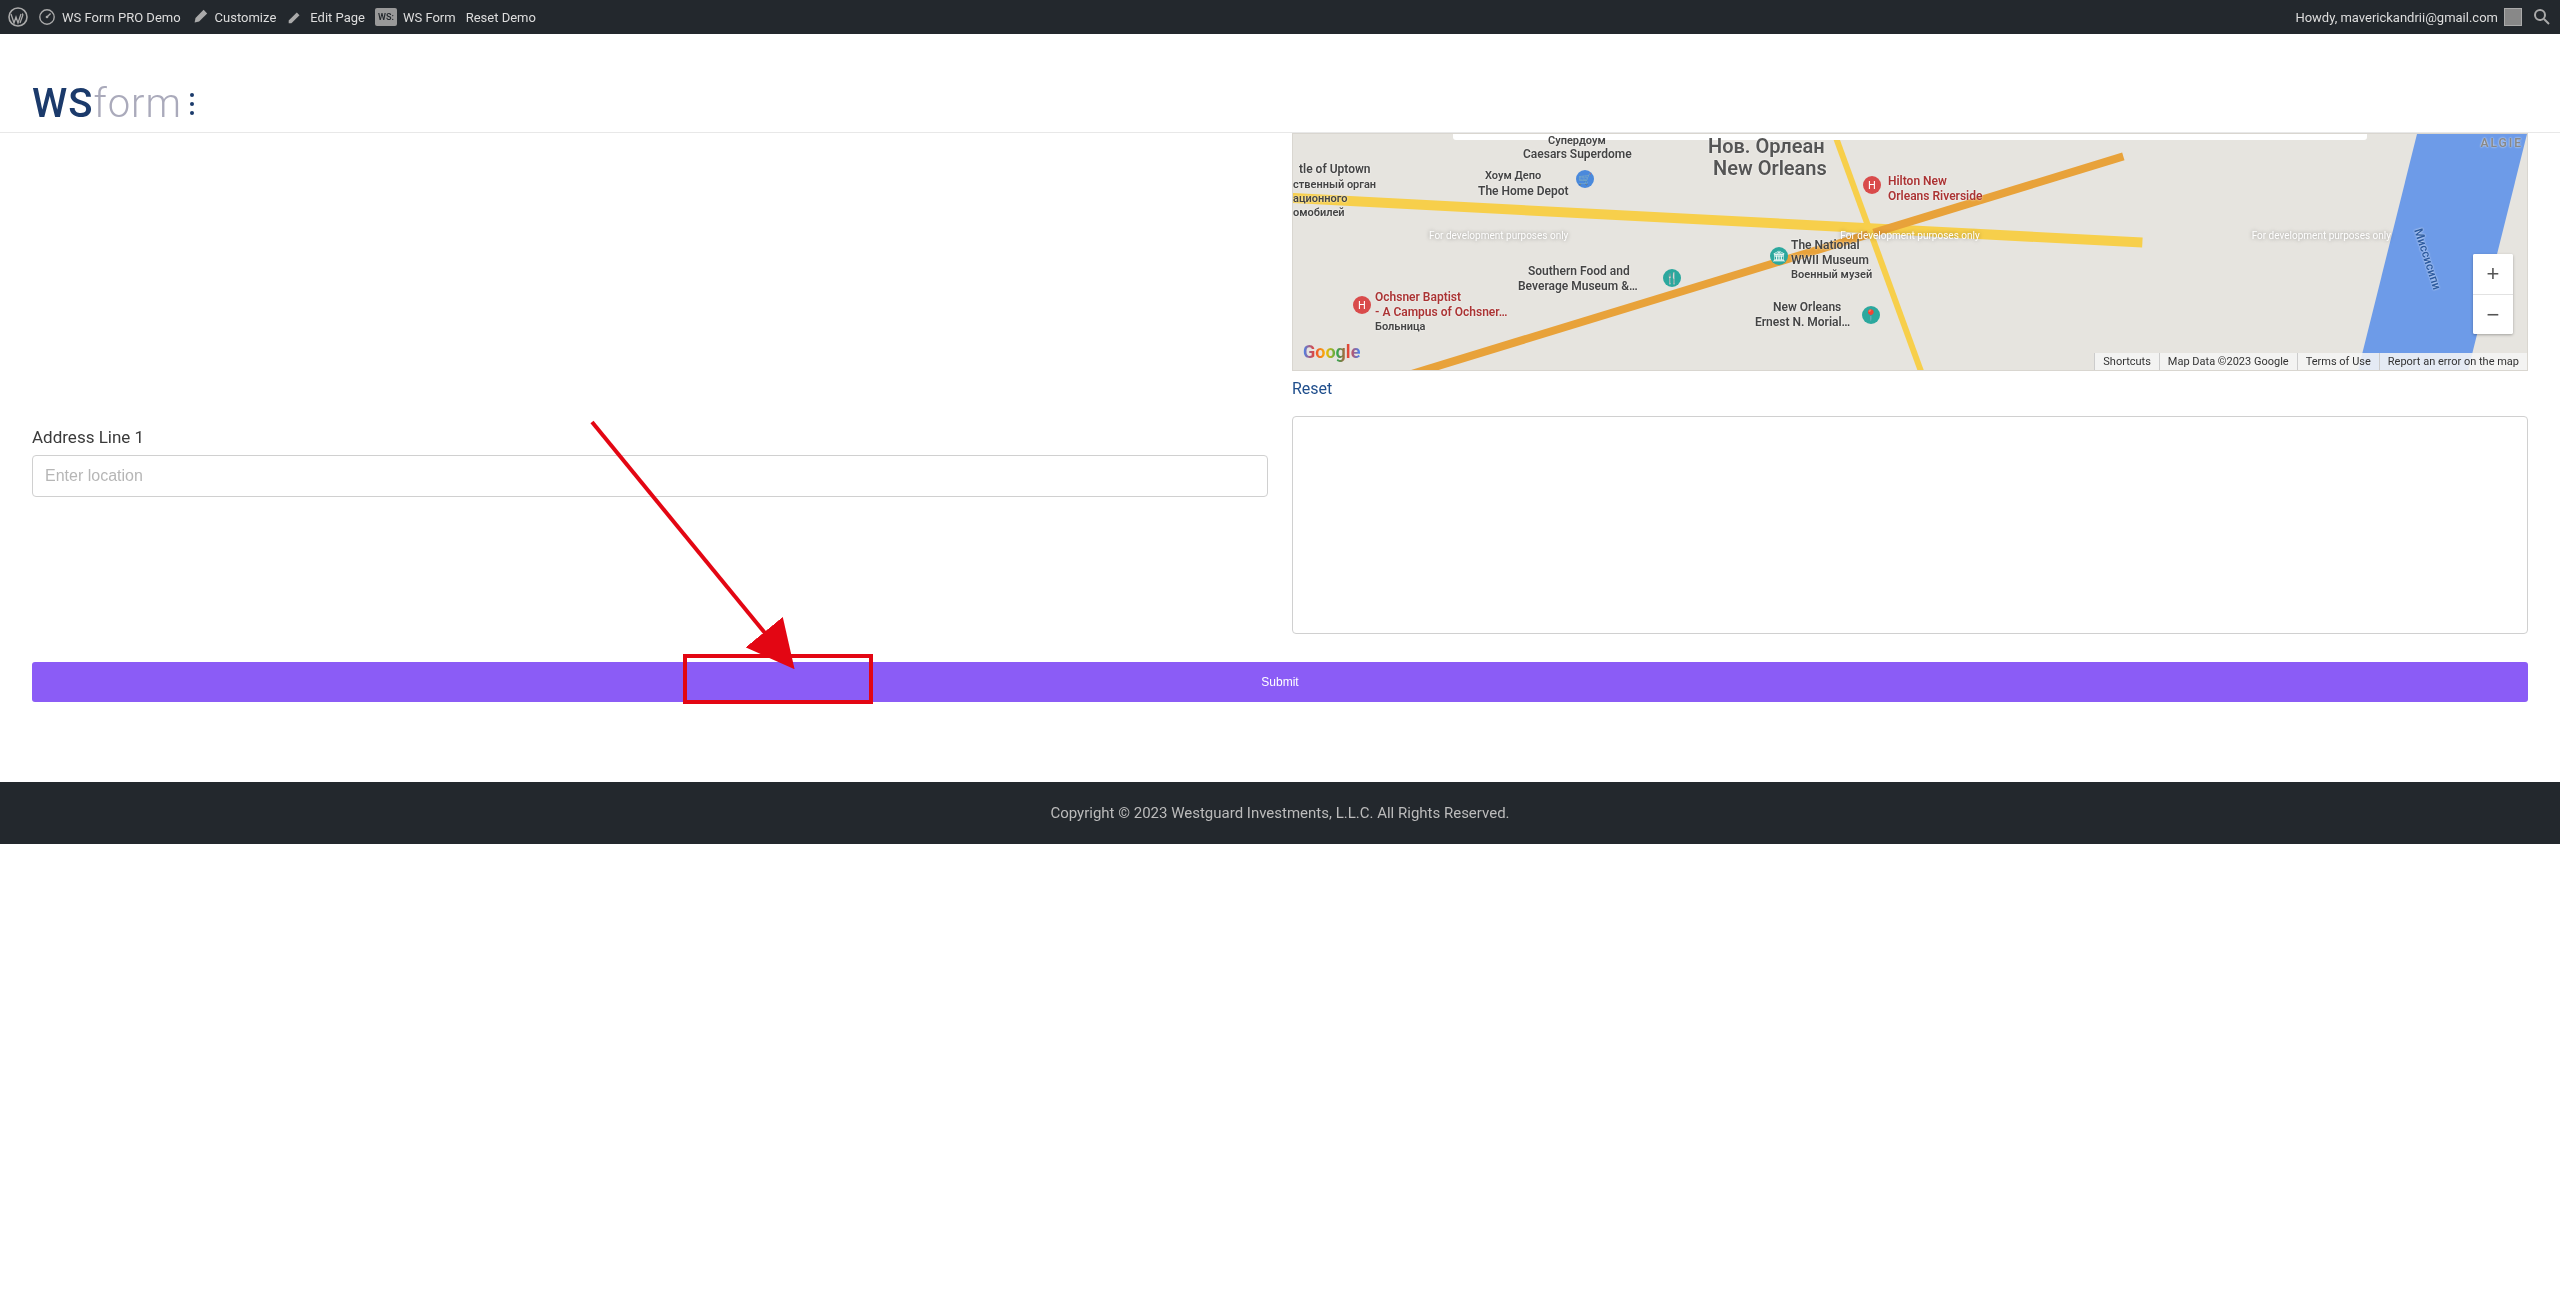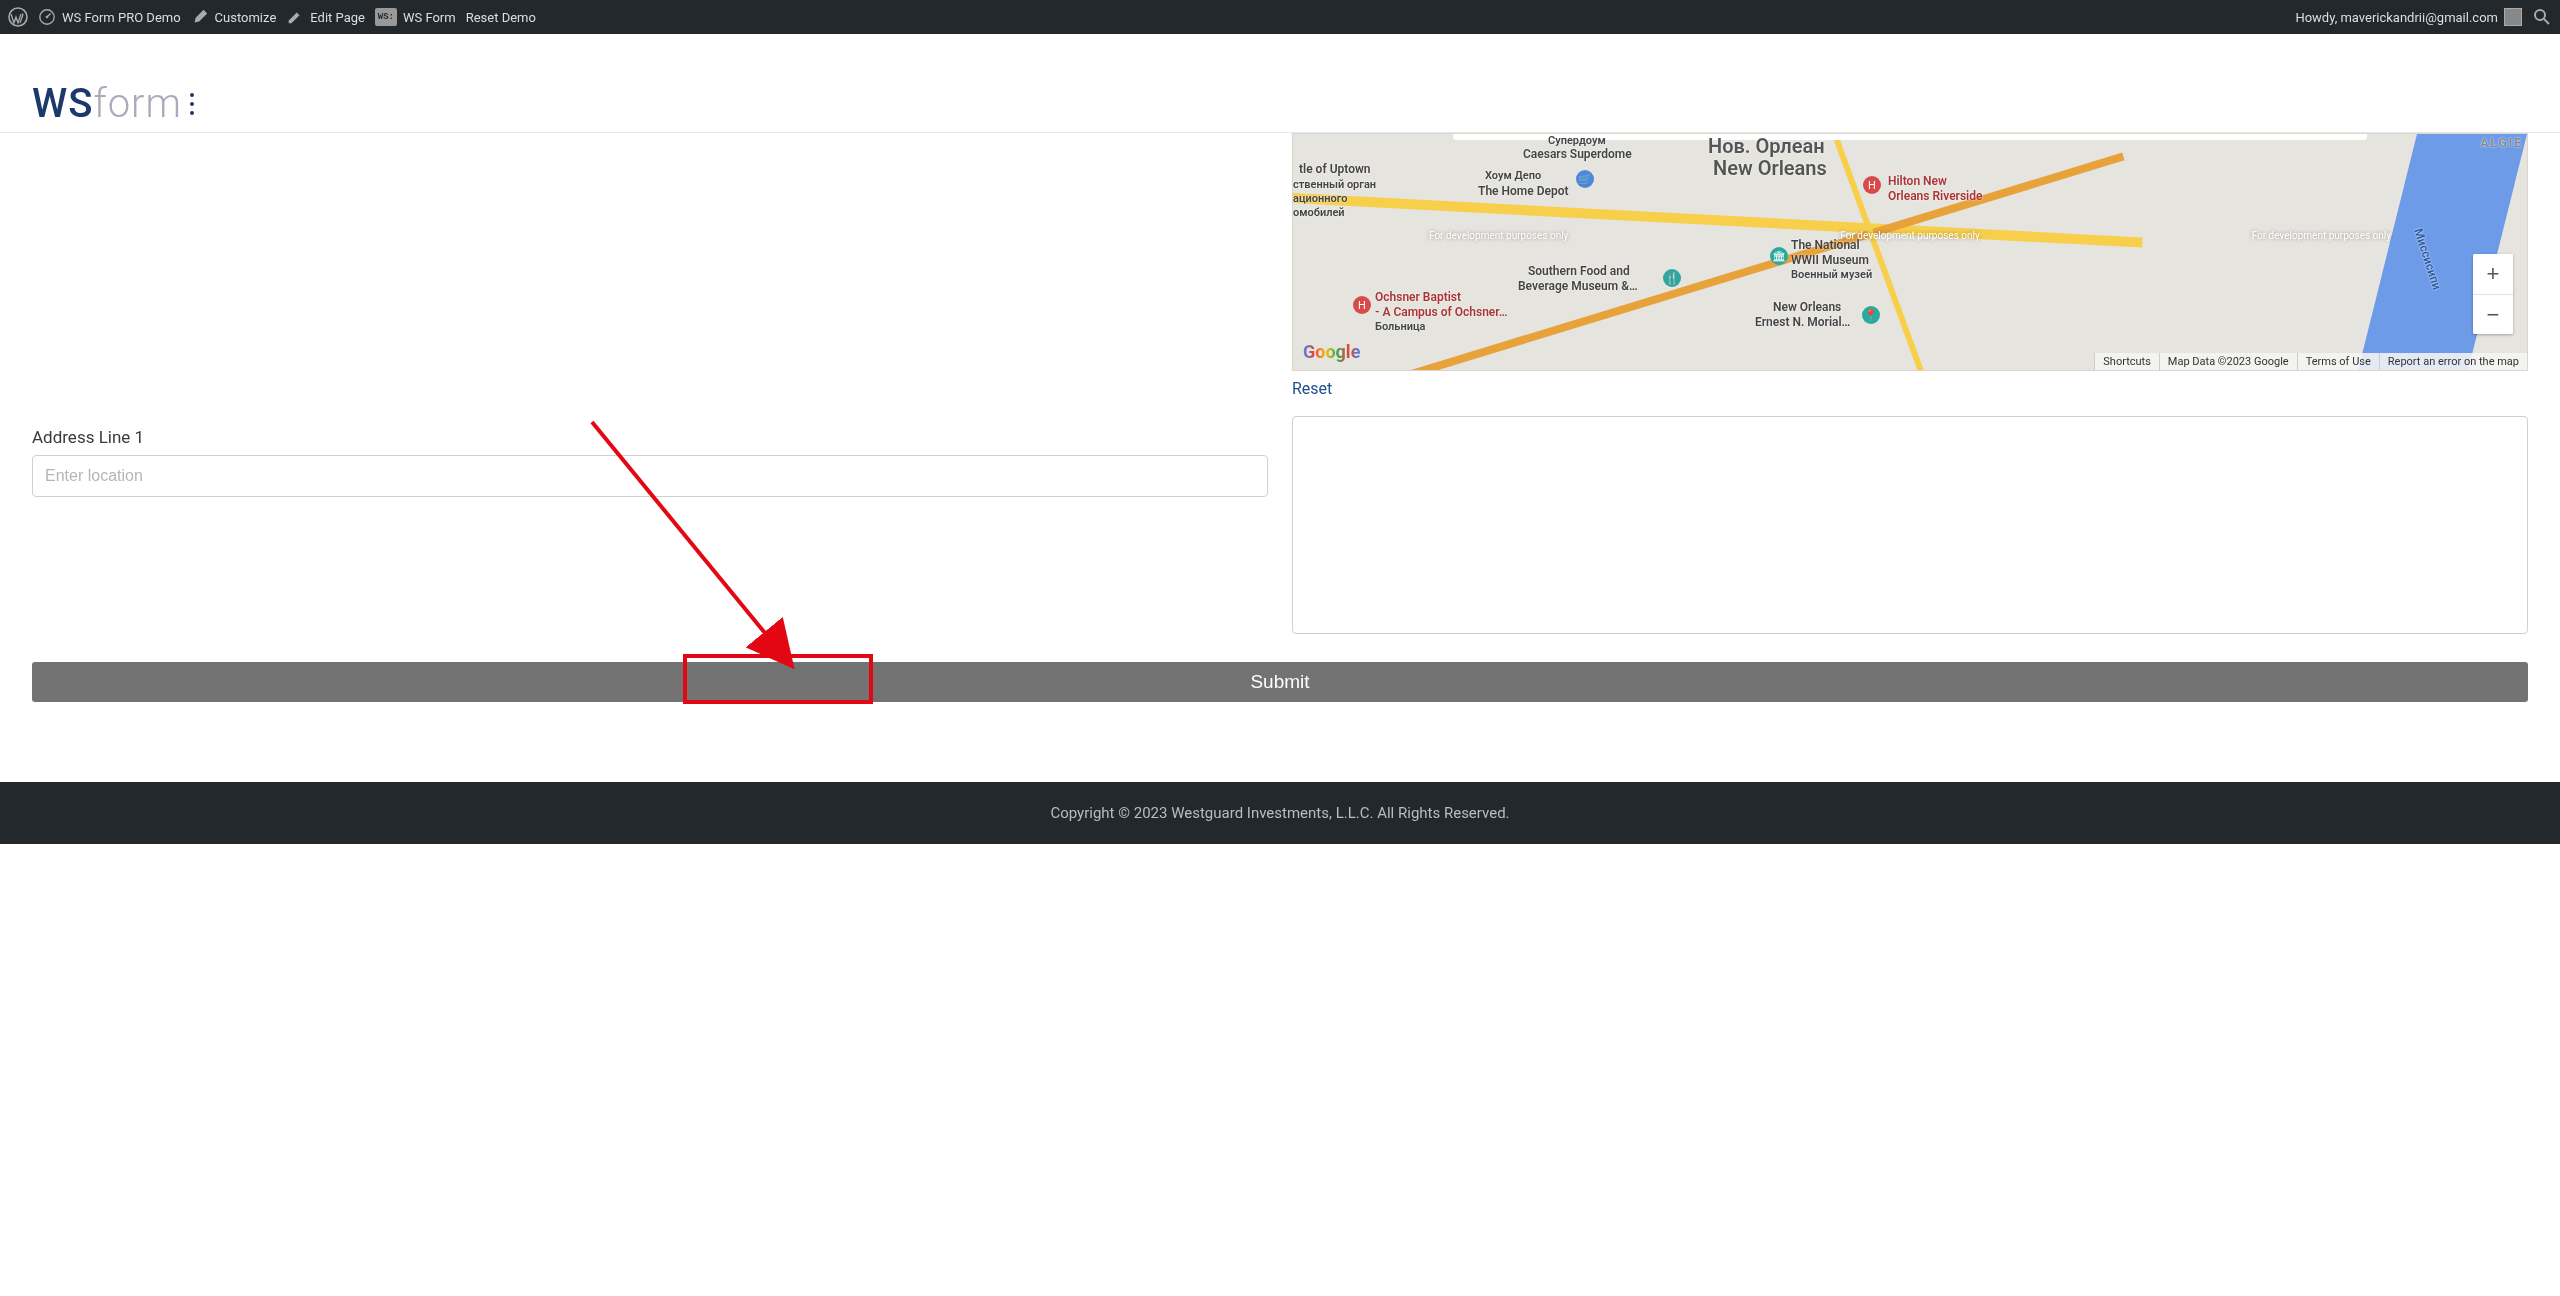--- a/index.html
+++ b/index.html
@@ -15,21 +15,21 @@
     font-size: 13px;
     padding: 0 8px;
     justify-content: space-between;
   }
   .wp-adminbar .left, .wp-adminbar .right { display:flex; align-items:center; gap:10px; }
   .wp-adminbar .item { color:#ddd; display:flex; align-items:center; gap:6px; cursor:pointer; }
   .wp-adminbar .wp-logo svg { width:20px; height:20px; fill:#aaa; }
   .wp-adminbar .ico { width:18px; height:18px; display:inline-block; }
   .wp-adminbar .wsform-badge {
     width:22px; height:18px; background:#999; color:#23282d; font-size:9px;
-    display:flex; align-items:center; justify-content:center; border-radius:2px; font-weight:600;font-family:Liberation Mono, monospace;
+    display:flex; align-items:center; justify-content:center; border-radius:2px; font-weight:600;
   }
   .wp-adminbar .avatar {
     width:18px; height:18px; background:#888; border:1px solid #aaa;
   }
   .wp-adminbar .search svg { width:20px; height:20px; fill:#aaa; }
 
   
   .site-header {
     height: 58px;
     border-bottom: 1px solid #e8e8e8;
@@ -131,22 +131,22 @@
   }
   .text-input { height:42px; padding:0 12px; }
   .text-input::placeholder { color:#b6b6b6; }
   .textarea { height:218px; padding:10px 12px; resize:none; }
 
   .left-col { padding-top:294px; }
 
   
   .submit-wrap { margin-top:24px; position:relative; }
   .submit-btn {
-    width:100%; height:40px; background:#737373; color:#fff; border:none;
-    font-size:19px; border-radius:3px; cursor:pointer;
+    width:100%; height:40px; background:#8b5cf6; color:#fff; border:none;
+    font-size:12px; border-radius:3px; cursor:pointer;
   }
   .red-arrow {
     position:absolute; left:540px; top:-250px; pointer-events:none;
   }
   .red-frame {
     position:absolute; left:651px; top:-8px;
     width:190px; height:50px; border:4px solid #e30613; pointer-events:none;
   }
 
   

